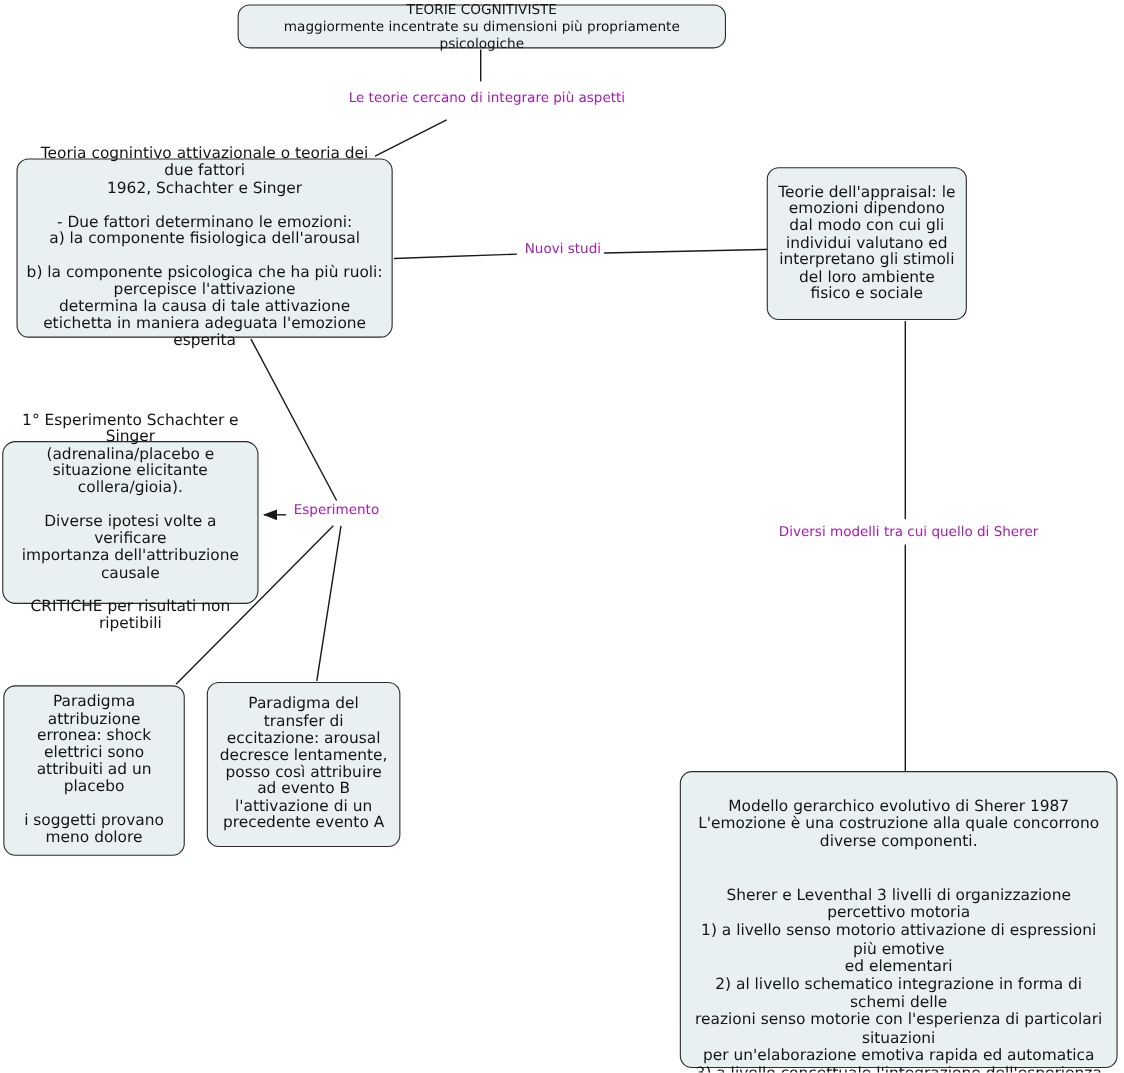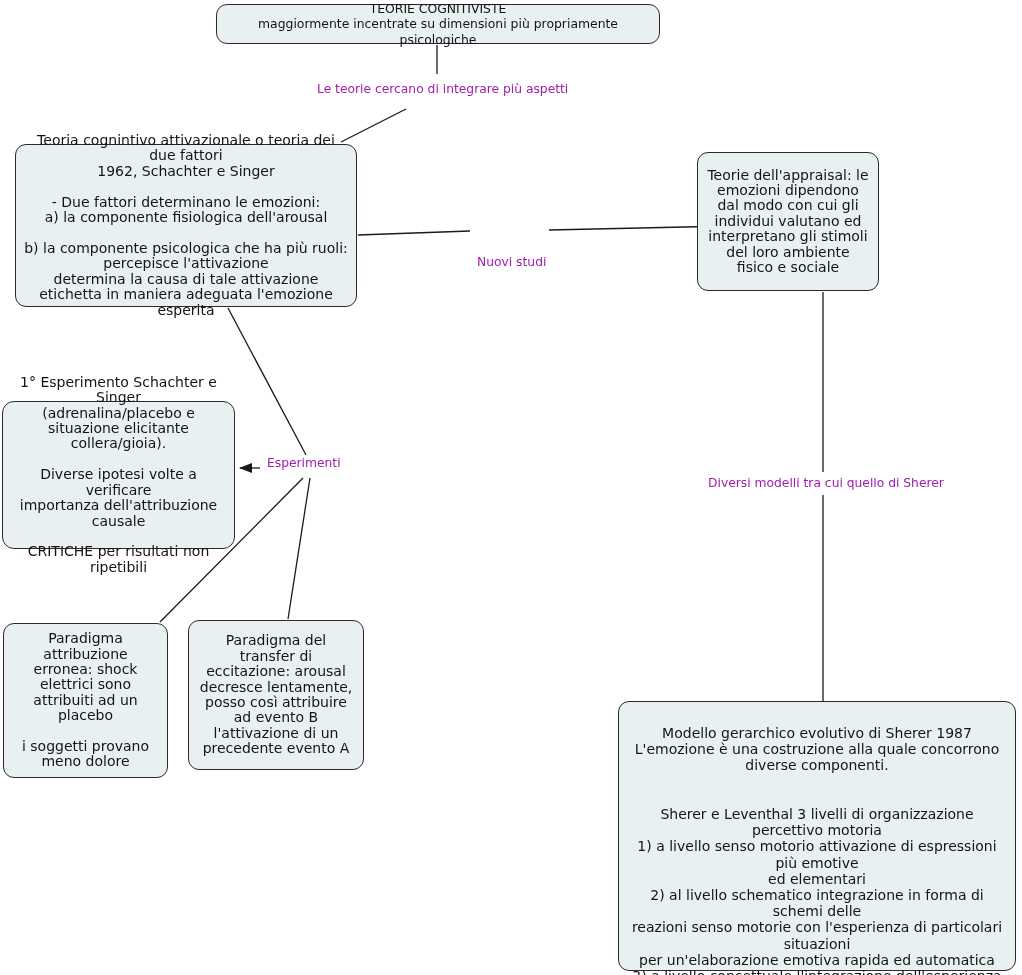--- a/index.html
+++ b/index.html
@@ -42,21 +42,21 @@
   #node-title      {left:216px; top:4px;   width:444px; height:40px;  font-size:12.4px;}
   #node-two-factor {left:15px;  top:144px; width:342px; height:163px;}
   #node-appraisal  {left:697px; top:152px; width:182px; height:139px;}
   #node-experiment {left:2px;   top:401px; width:233px; height:148px;border-radius:12px;}
   #node-misattr    {left:3px;   top:623px; width:165px; height:155px;}
   #node-transfer   {left:188px; top:620px; width:176px; height:150px;}
   #node-sherer     {left:618px; top:701px; width:398px; height:270px; align-items:flex-start;
                     padding-top:23px; line-height:16.2px;}
   
   #lbl-integrare   {left:314px; top:82px;}
-  #lbl-nuovi       {left:474px; top:219px;margin-top:36px;}
+  #lbl-nuovi       {left:474px; top:219px;}
   #lbl-esperimenti {left:264px; top:456px;}
   #lbl-diversi     {left:705px; top:476px;text-align:center;}
 </style>
 </head>
 <body>
 
 <div id="canvas">
 
   <svg id="edges" viewBox="0 0 1022 975" xmlns="http://www.w3.org/2000/svg">
     <defs>
@@ -131,17 +131,17 @@
 2) al livello schematico integrazione in forma di schemi delle
 reazioni senso motorie con l'esperienza di particolari situazioni
 per un'elaborazione emotiva rapida ed automatica
 3) a livello concettuale l'integrazione dell'esperienza emotiva
 coincide con la capacità di riflettere su di essa</div>
 
   <div class="edge-label" id="lbl-integrare">Le teorie cercano di integrare più aspetti</div>
 
   <div class="edge-label" id="lbl-nuovi">Nuovi studi</div>
 
-  <div class="edge-label" id="lbl-esperimenti">Esperimenti</div>
+  <div class="edge-label" id="lbl-esperimenti">Esperimento</div>
 
   <div class="edge-label" id="lbl-diversi">Diversi modelli tra cui quello di Sherer</div>
 
 </div>
 
 </body></html>

